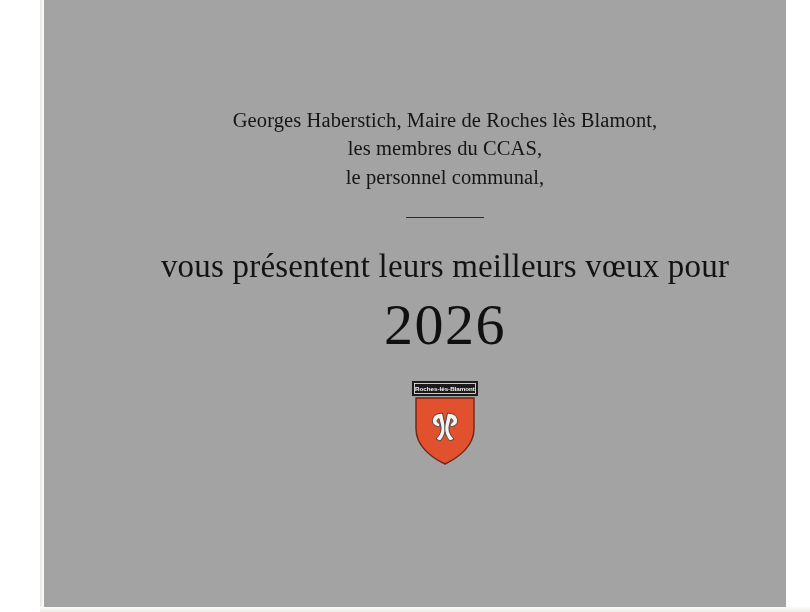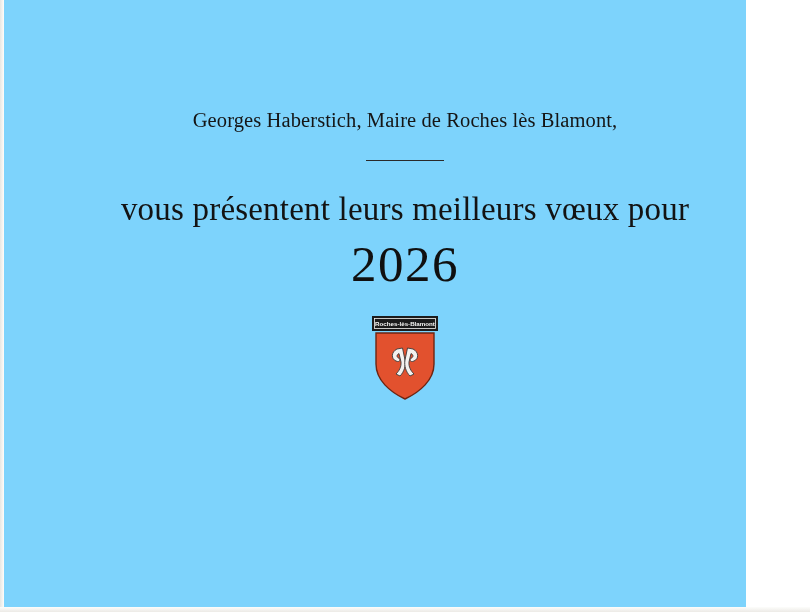--- a/index.html
+++ b/index.html
@@ -11,22 +11,23 @@
     height: 612px;
     background: #ffffff;
     font-family: "Liberation Serif", serif;
     color: #1a1a1a;
     overflow: hidden;
   }
   .card {
     position: relative;
     width: 746px;
     height: 612px;
-    background: #7dd3fc;
+    background: #a3a3a3;
     box-sizing: border-box;
+    margin-left: 40px;
   }
   
   .scan-edge-left {
     position: absolute;
     left: 0; top: 0;
     width: 4px; height: 612px;
     background: linear-gradient(to right, #e6e6e2, #fdfdfb);
   }
   .scan-edge-bottom {
     position: absolute;
@@ -66,21 +67,21 @@
   .wish {
     margin-top: 30px;
     font-size: 33px;
     text-align: center;
     color: #131313;
     letter-spacing: 0.2px;
     white-space: nowrap;
   }
   .year {
     margin-top: 8px;
-    font-size: 51px;
+    font-size: 58px;
     text-align: left;
     color: #101010;
     letter-spacing: 1.5px;
     line-height: 1.1;
   }
   
   .crest {
     margin-top: 22px;
     width: 70px;
     height: 88px;
@@ -107,20 +108,22 @@
 <body>
 
 <div class="card">
   <div class="scan-edge-left"></div>
   <div class="scan-edge-bottom"></div>
 
   <div class="content">
 
     <div class="salutation">
       <span class="line">Georges Haberstich, Maire de Roches lès Blamont,</span>
+      <span class="line">les membres du CCAS,</span>
+      <span class="line">le personnel communal,</span>
     </div>
 
     <div class="divider"></div>
 
     <div class="wish">vous présentent leurs meilleurs vœux pour</div>
 
     <div class="year">2026</div>
 
     <div class="crest">
       <svg width="70" height="88" viewBox="0 0 70 88" xmlns="http://www.w3.org/2000/svg">

